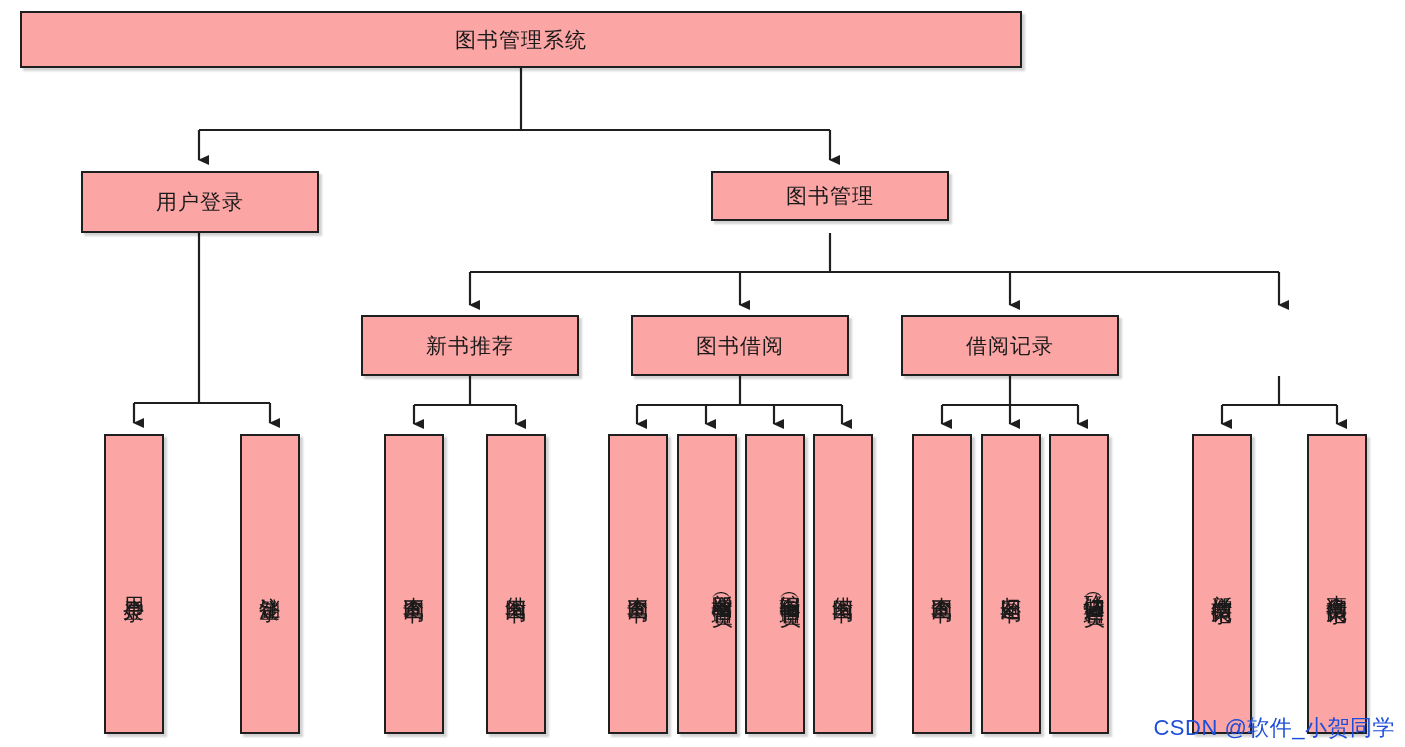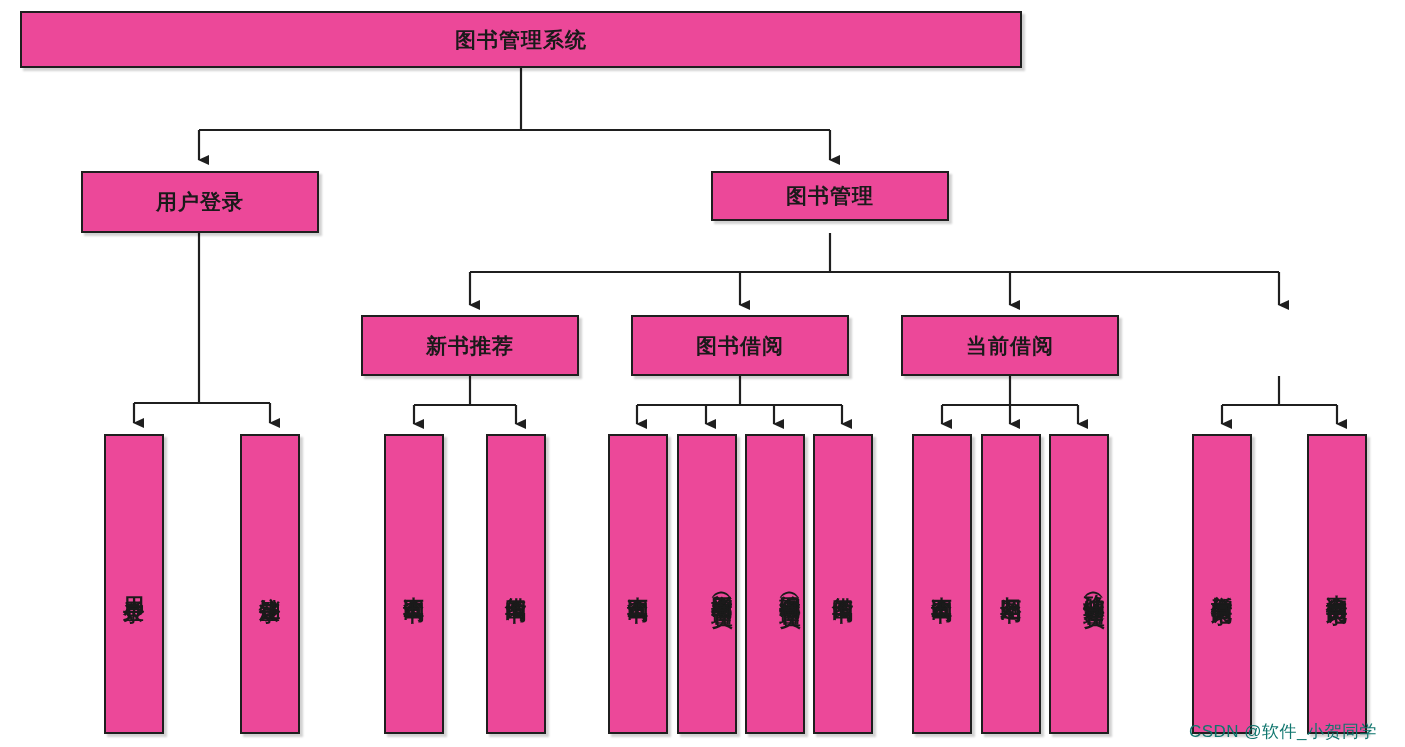--- a/index.html
+++ b/index.html
@@ -21,29 +21,28 @@
     position: absolute;
     left: 0;
     top: 0;
     width: 1405px;
     height: 747px;
     pointer-events: none;
   }
   .node {
     position: absolute;
     box-sizing: border-box;
-    background: #ec4899;
+    background: #fca5a5;
     border: 2px solid #1f1f1f;
     box-shadow: 3px 3px 2px rgba(0,0,0,0.18);
     display: flex;
     align-items: center;
     justify-content: center;
     color: #1a1a1a;
     letter-spacing: 1px;
-    font-weight: bold;
   }
   .node.horiz {
     font-size: 21px;
     line-height: 1.2;
     text-align: center;
   }
   .node.vert {
     writing-mode: vertical-rl;
     text-orientation: upright;
     font-size: 21px;
@@ -51,24 +50,24 @@
     letter-spacing: 2px;
     text-align: center;
     padding: 4px 0;
   }
   .node.vert.tall {
     align-items: flex-start;
     padding-top: 8px;
   }
   #watermark {
     position: absolute;
-    right: 28px;
+    right: 10px;
     bottom: 4px;
-    font-size: 17px;
-    color: #0f766e;
+    font-size: 22px;
+    color: #1d4ed8;
     letter-spacing: 0.5px;
     white-space: nowrap;
     user-select: none;
   }
 </style>
 </head>
 <body>
 
 <div id="canvas">
 
@@ -133,21 +132,21 @@
     <span>图书管理</span>
   </div>
 
   <div class="node horiz" style="left:631px; top:315px; width:218px; height:61px;">
     <span>图书借阅</span>
   </div>
   <div class="node horiz" style="left:361px; top:315px; width:218px; height:61px;">
     <span>新书推荐</span>
   </div>
   <div class="node horiz" style="left:901px; top:315px; width:218px; height:61px;">
-    <span>当前借阅</span>
+    <span>借阅记录</span>
   </div>
 
   <div class="node vert" style="left:104px; top:434px; width:60px; height:300px;">
     <span>用户登录</span>
   </div>
   <div class="node vert" style="left:240px; top:434px; width:60px; height:300px;">
     <span>注销登录</span>
   </div>
 
   <div class="node vert" style="left:384px; top:434px; width:60px; height:300px;">

